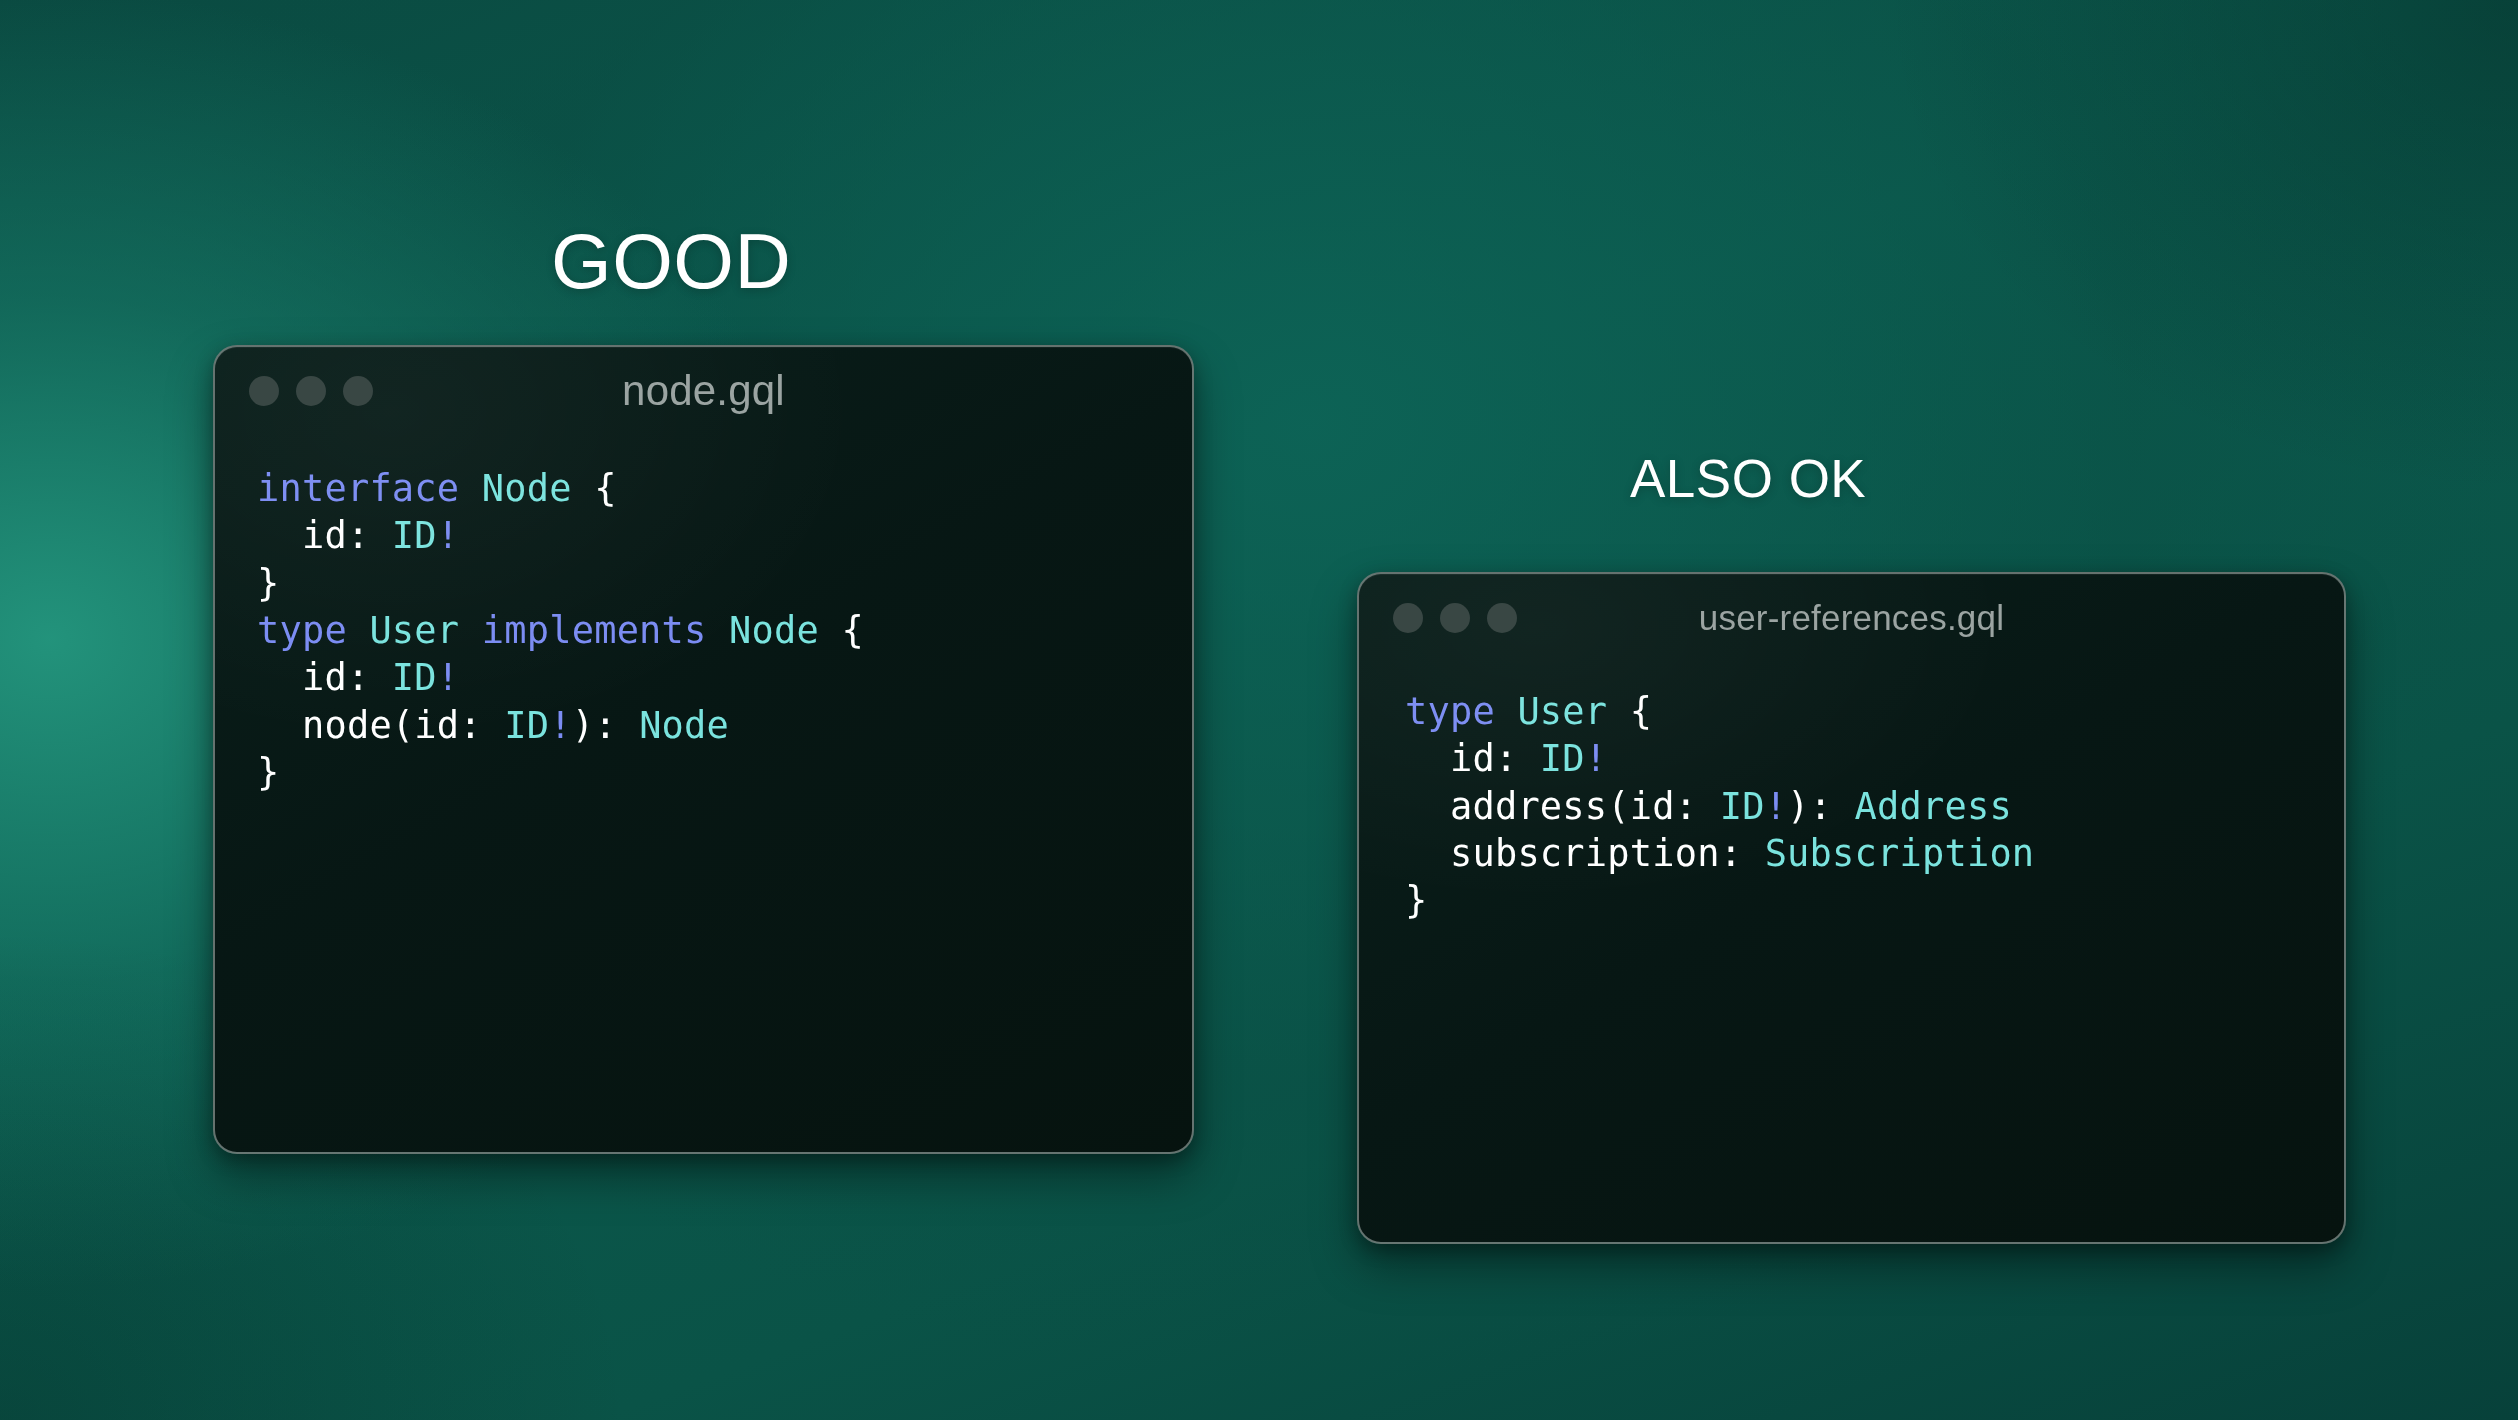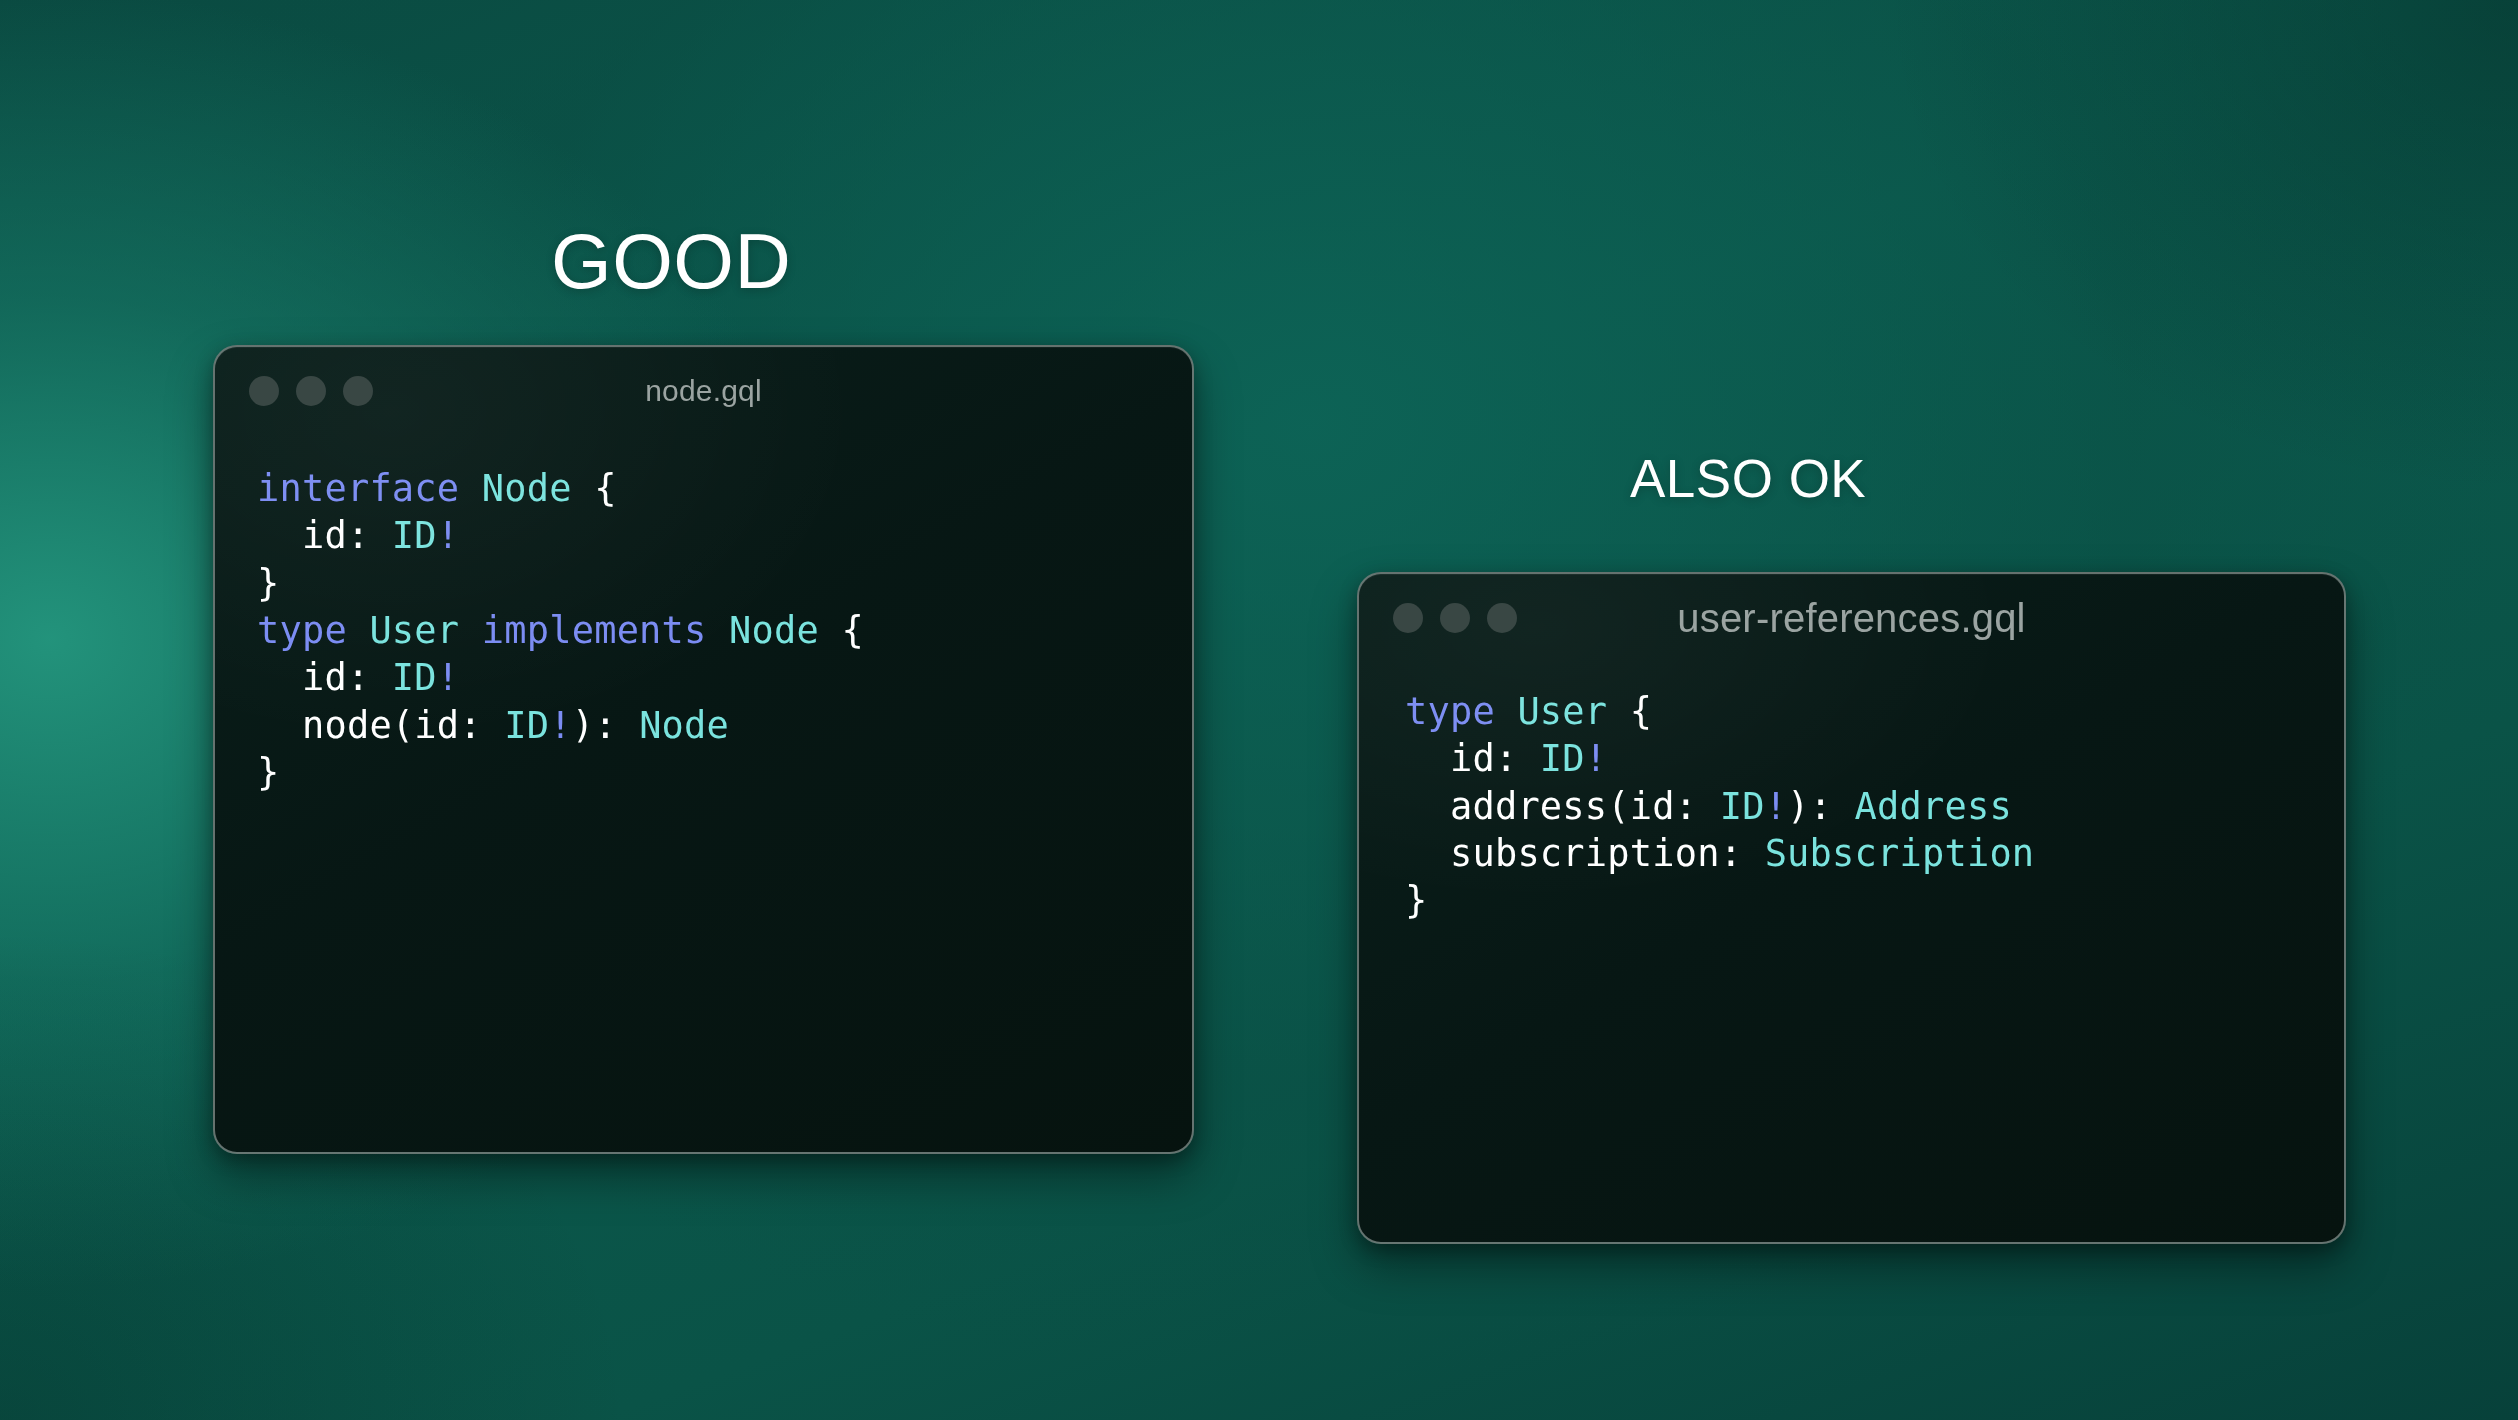--- a/index.html
+++ b/index.html
@@ -105,26 +105,26 @@
     border-radius: 50%;
     background: #394744;
   }
   .titlebar-filename {
     position: absolute;
     left: 0;
     right: 0;
     text-align: center;
     color: #9ba4a2;
     font-family: "Liberation Sans", sans-serif;
-    font-size: 30px;
+    font-size: 42px;
     font-weight: 400;
     letter-spacing: 0.2px;
     pointer-events: none;
   }
-  #window-also .titlebar-filename { font-size: 40px; }
+  #window-also .titlebar-filename { font-size: 35px; }
 
   
   .code {
     padding: 30px 0 0 42px;
     font-family: "DejaVu Sans Mono", "Liberation Mono", monospace;
     font-size: 37px;
     line-height: 1.28;
     white-space: pre;
     color: #ffffff;
     letter-spacing: 0.2px;

